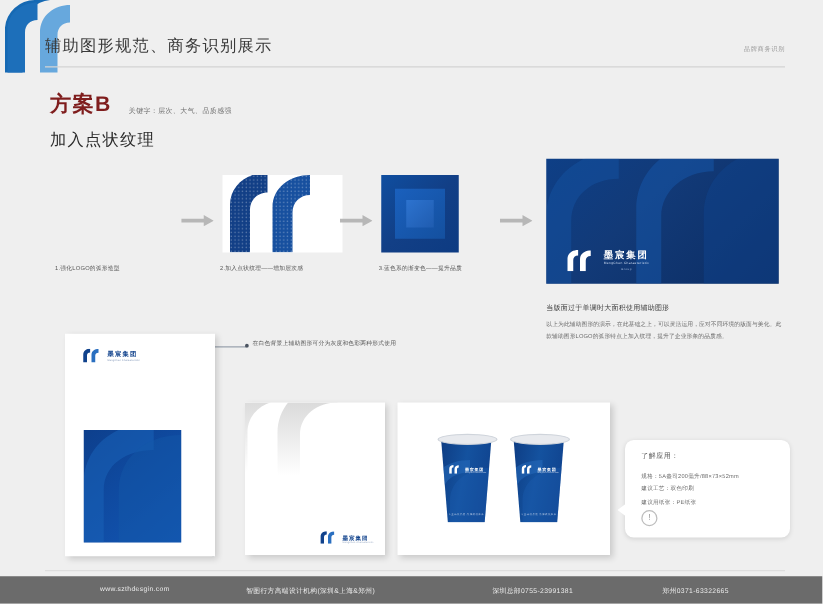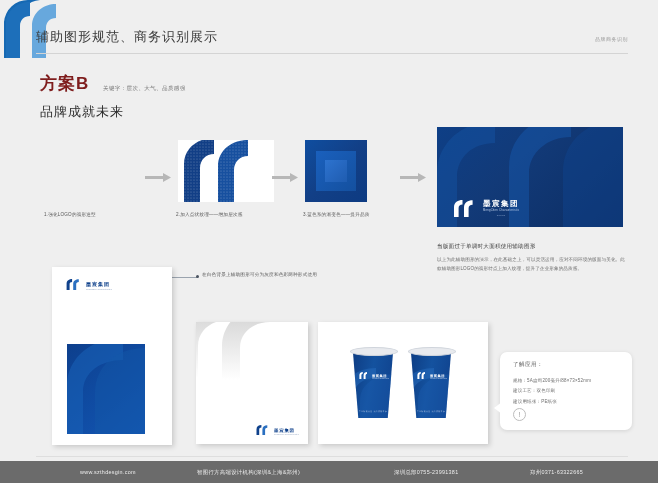--- a/index.html
+++ b/index.html
@@ -202,21 +202,21 @@
 <div class="page">
 
   <div class="header">
     <div class="header-title">辅助图形规范、商务识别展示</div>
     <div class="header-right">品牌商务识别</div>
     <div class="header-rule"></div>
   </div>
 
   <div class="plan-title">方案B</div>
   <div class="plan-keywords">关键字：层次、大气、品质感强</div>
-  <div class="section-title">品牌成就未来</div>
+  <div class="section-title">加入点状纹理</div>
 
   <div class="s1">
     <svg width="110" height="60" viewBox="0 0 110 60">
       <path d="M4 58 L4 22 A24 24 0 0 1 28 0 L40 0 A24 24 0 0 0 18 22 L18 58 Z" fill="#1669b3" transform="translate(0,0) scale(1.0)"></path>
       <path d="M6 58 L6 24 C6 10 18 2 30 2 L30 16 C24 16 20 20 20 26 L20 58 Z" fill="#1d6fba"></path>
       <path d="M32 58 L32 26 C32 12 44 4 56 4 L56 18 C50 18 46 22 46 28 L46 58 Z" fill="#67a8dd"></path>
     </svg>
   </div>
   <div class="step-cap" style="left:44px;top:212px;">1.强化LOGO的弧形造型</div>
 

